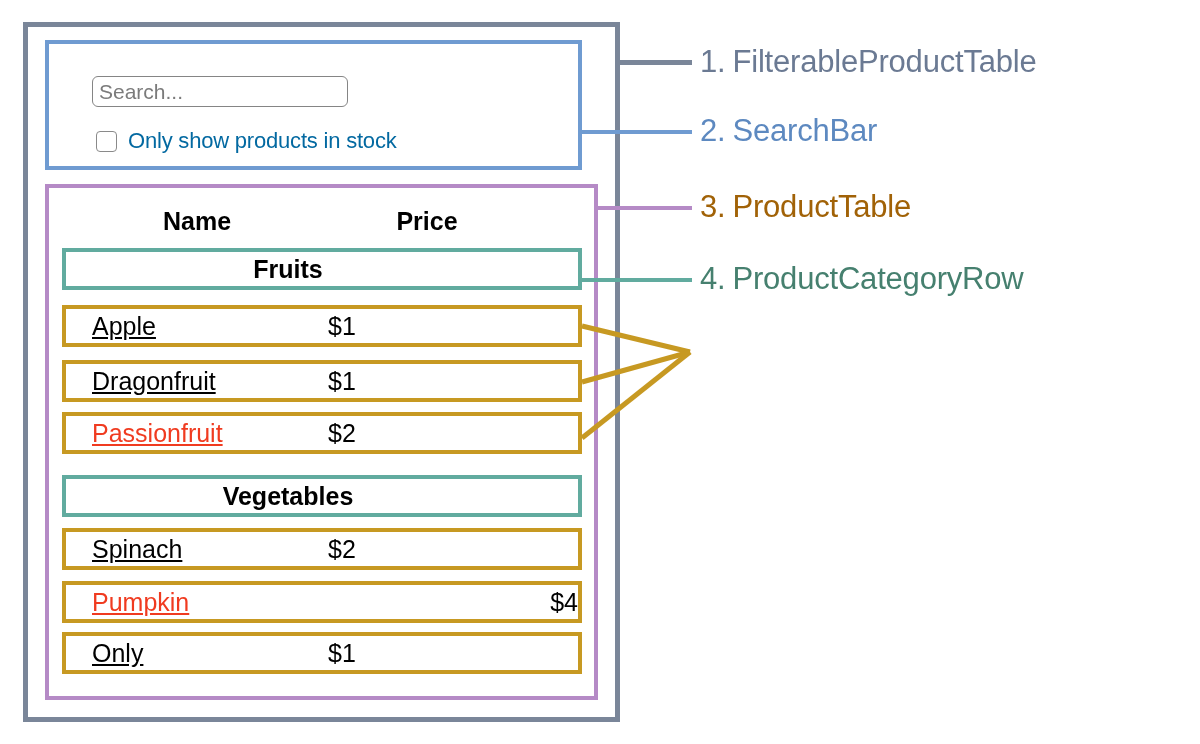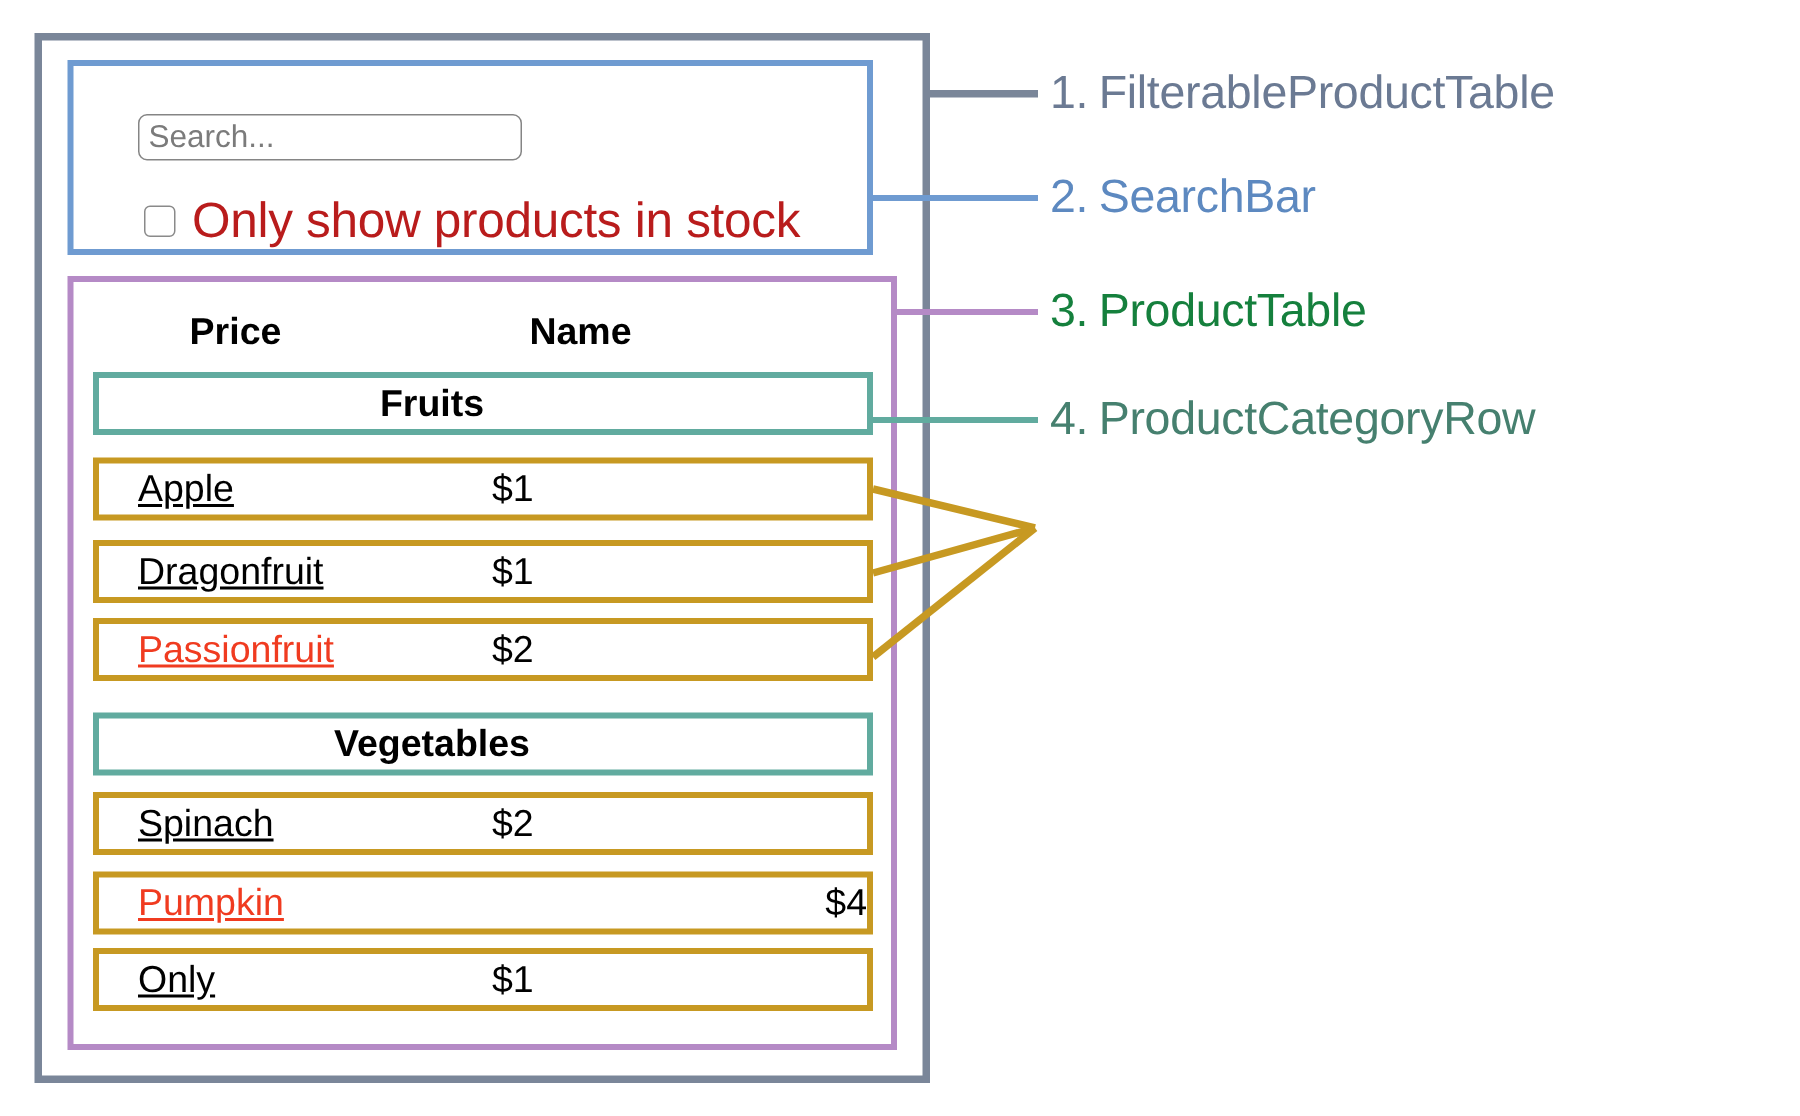--- a/index.html
+++ b/index.html
@@ -72,22 +72,22 @@
   .checkbox {
     width: 21px;
     height: 21px;
     box-sizing: border-box;
     border: 1.6px solid #8a8a8a;
     border-radius: 4px;
     background: #ffffff;
     display: inline-block;
   }
   .stock-label {
-    font-size: 33px;
-    color: #b91c1c;
+    font-size: 22px;
+    color: #0369a1;
     letter-spacing: -0.2px;
     white-space: nowrap;
   }
 
   .producttable-box {
     position: absolute;
     left: 45px;
     top: 184px;
     width: 553px;
     height: 516px;
@@ -197,22 +197,22 @@
   <input class="search-input" type="text" placeholder="Search..." style="">
 
   <div class="stock-row">
     <span class="checkbox"></span>
     <span class="stock-label">Only show products in stock</span>
   </div>
 
   <div class="producttable-box"></div>
 
   <div class="table-head">
+    <span class="th th-name">Name</span>
     <span class="th th-price">Price</span>
-    <span class="th th-name">Name</span>
   </div>
 
   <div class="category-row" style="top:248px;">
     <span class="cat-text">Fruits</span>
   </div>
 
   <div class="product-row" style="top:305px;">
     <span class="cell-name">Apple</span>
     <span class="cell-price">$1</span>
   </div>
@@ -261,21 +261,21 @@
   </svg>
 
   <div class="callout" style="left:700px; top:44px; color:#6b7a93;">
     <span class="num">1.</span><span>FilterableProductTable</span>
   </div>
 
   <div class="callout" style="left:700px; top:113px; color:#5d89c0;">
     <span class="num">2.</span><span>SearchBar</span>
   </div>
 
-  <div class="callout" style="left:700px; top:189px; color:#15803d;">
+  <div class="callout" style="left:700px; top:189px; color:#a16207;">
     <span class="num">3.</span><span>ProductTable</span>
   </div>
 
   <div class="callout" style="left:700px; top:261px; color:#46806f;">
     <span class="num">4.</span><span>ProductCategoryRow</span>
   </div>
 
 
 </div>
 

